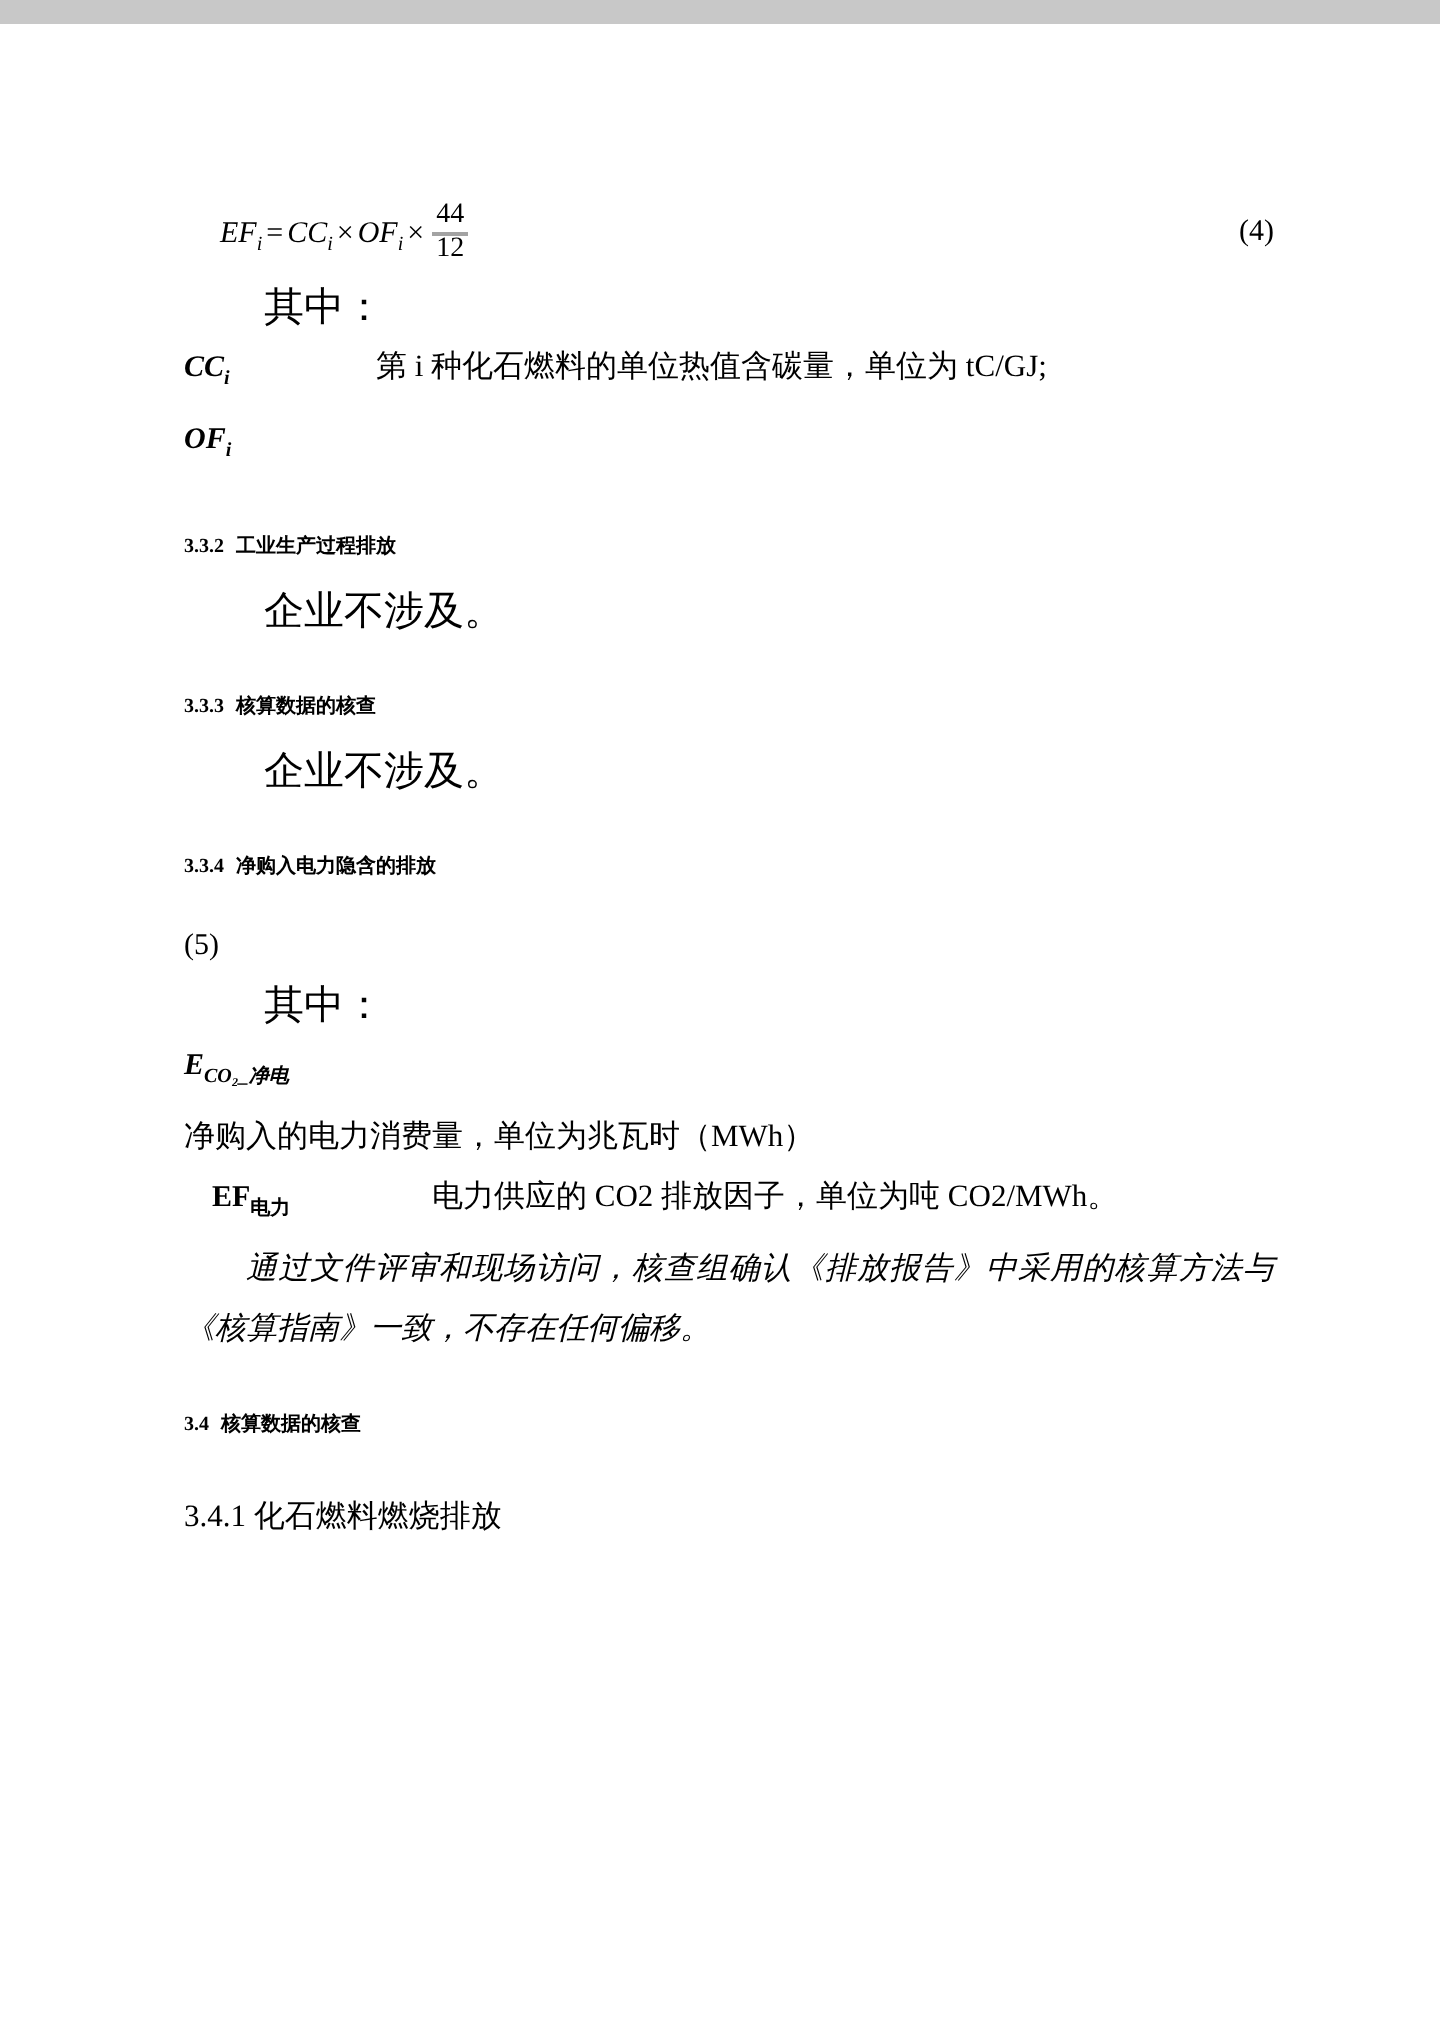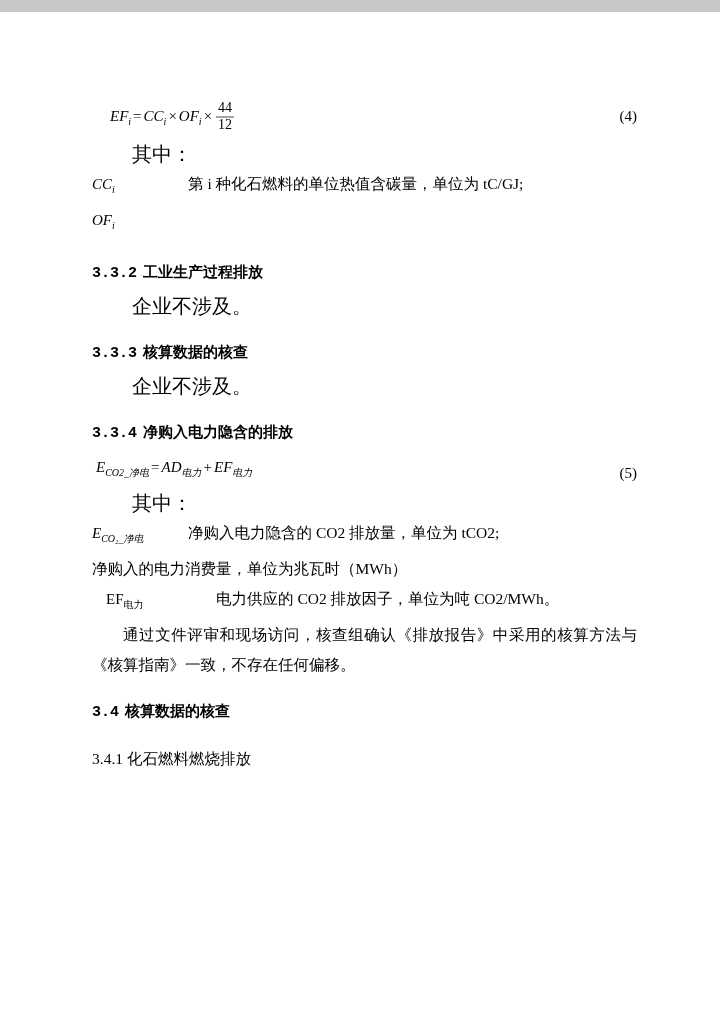--- a/index.html
+++ b/index.html
@@ -79,25 +79,26 @@
     line-height: 30px;
     text-indent: 2em;
     margin: 0;
   }
   .para-block {
     font-size: 15.5px;
     line-height: 30px;
     margin: 0;
     text-align: justify;
     text-indent: 2em;
+    font-style: italic;
   }
   .heading {
-    font-family: Liberation Mono, monospace;
+    font-family: Liberation Serif, serif;
     font-weight: bold;
-    font-size: 15px;
+    font-size: 10px;
     line-height: 30px;
     margin: 10px 0 2px 0;
   }
   .heading .num {
     margin-right: 6px;
   }
   .subheading {
     font-size: 15.5px;
     line-height: 30px;
     margin: 6px 0 2px 0;
@@ -113,20 +114,21 @@
     line-height: 30px;
     font-size: 15.5px;
   }
   .defrow .term {
     width: 96px;
     flex: 0 0 96px;
     font-family: "Liberation Serif", serif;
     font-style: italic;
     font-size: 15px;
     white-space: nowrap;
+    font-weight: bold;
   }
   .defrow .term.upright {
     font-style: normal;
   }
   .defrow .term .sub {
     font-size: 10px;
     vertical-align: sub;
   }
   .defrow .desc {
     flex: 1 1 auto;
@@ -189,32 +191,28 @@
 
     <div class="spacer-sm"></div>
 
     <div class="heading">
       <span class="num">3.3.4</span><span>净购入电力隐含的排放</span>
     </div>
 
     <div class="spacer-sm"></div>
 
     <div class="formula-row">
-      <div class="formula" style="padding-left:4px;">
-        <span>E</span><span class="sub">CO2_净电</span><span class="op">=</span><span>AD</span><span class="sub">电力</span><span class="op">+</span><span>EF</span><span class="sub">电力</span>
-      </div>
       <div class="eqnum">(5)</div>
     </div>
 
     <p class="para">其中：</p>
 
     <div class="deflist">
       <div class="defrow">
         <span class="term"><span>E</span><span class="sub">CO₂_净电</span></span>
-        <span class="desc">净购入电力隐含的 CO2 排放量，单位为 tCO2;</span>
       </div>
       <div class="defrow indent">
         <span class="desc">净购入的电力消费量，单位为兆瓦时（MWh）</span>
       </div>
       <div class="defrow indent">
         <span class="term upright"><span>EF</span><span class="sub">电力</span></span>
         <span class="desc">电力供应的 CO2 排放因子，单位为吨 CO2/MWh。</span>
       </div>
     </div>
 

